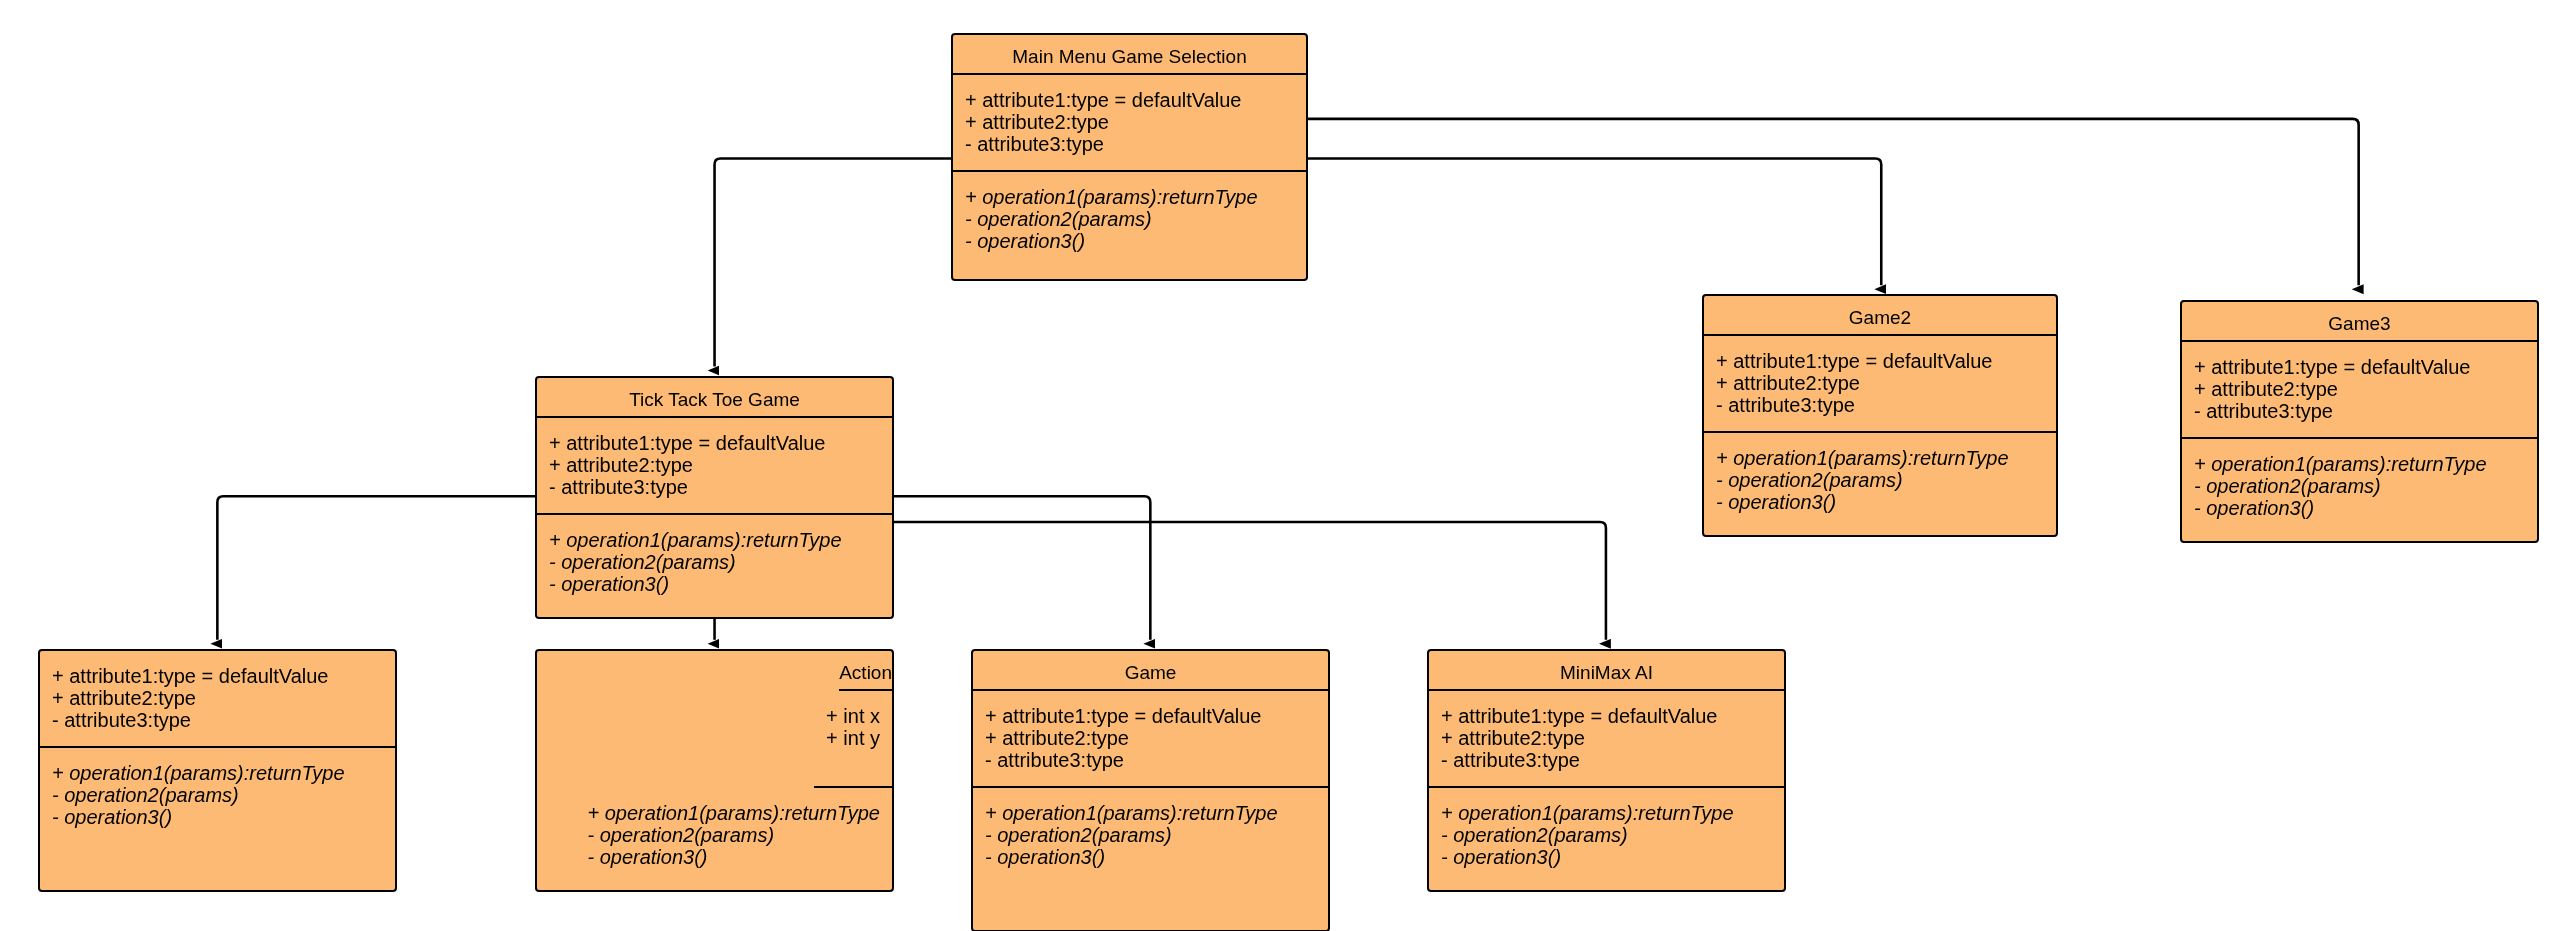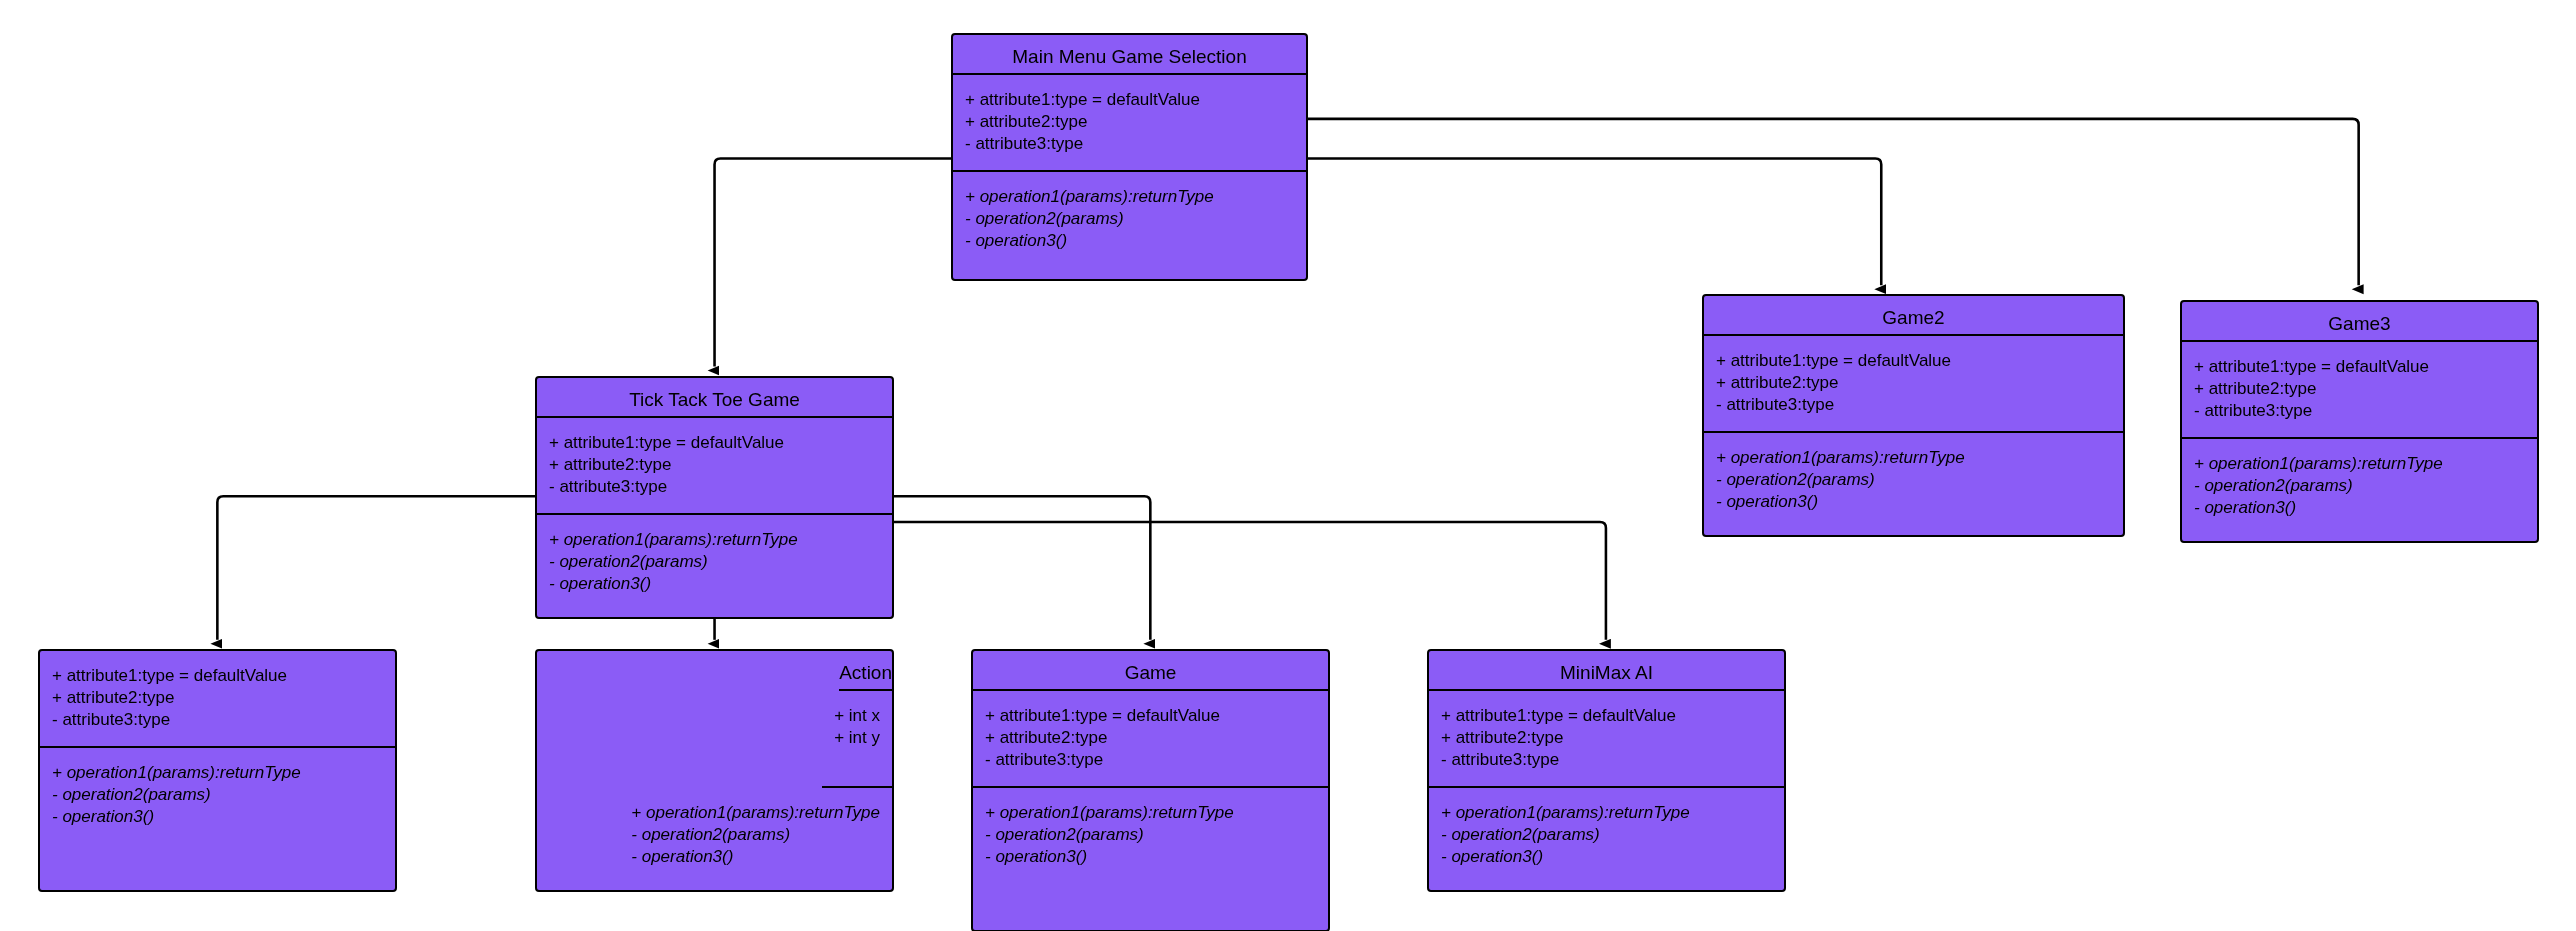--- a/index.html
+++ b/index.html
@@ -18,21 +18,21 @@
   #edges {
     position: absolute;
     left: 0; top: 0;
     width: 2576px;
     height: 931px;
     pointer-events: none;
   }
   .uml-class {
     position: absolute;
     box-sizing: border-box;
-    background: #8b5cf6;
+    background: #fdba74;
     border: 2px solid #000000;
     border-radius: 4px;
     display: flex;
     flex-direction: column;
     z-index: 2;
   }
   .uml-title {
     box-sizing: border-box;
     text-align: center;
     font-size: 19px;
@@ -41,21 +41,21 @@
     padding-top: 12px;
     padding-bottom: 12px;
     height: 40px;
     border-bottom: 2px solid #000000;
     white-space: nowrap;
     overflow: hidden;
   }
   .uml-compartment {
     box-sizing: border-box;
     padding: 14px 12px 10px 12px;
-    font-size: 17px;
+    font-size: 20px;
     color: #000000;
   }
   .uml-attributes {
     border-bottom: 2px solid #000000;
     height: 97px;
   }
   .uml-operations {
     flex: 1 1 auto;
     font-style: italic;
   }
@@ -95,21 +95,21 @@
           <div class="uml-member">+ attribute1:type = defaultValue</div>
           <div class="uml-member">+ attribute2:type</div>
           <div class="uml-member">- attribute3:type</div>
         </div>
         <div class="uml-compartment uml-operations">
           <div class="uml-member">+ operation1(params):returnType</div>
           <div class="uml-member">- operation2(params)</div>
           <div class="uml-member">- operation3()</div>
         </div>
       </div>
-      <div class="uml-class" style="left: 1702px; top: 294px; width: 423px; height: 243px;">
+      <div class="uml-class" style="left: 1702px; top: 294px; width: 356px; height: 243px;">
         <div class="uml-title">Game2</div>
         <div class="uml-compartment uml-attributes">
           <div class="uml-member">+ attribute1:type = defaultValue</div>
           <div class="uml-member">+ attribute2:type</div>
           <div class="uml-member">- attribute3:type</div>
         </div>
         <div class="uml-compartment uml-operations">
           <div class="uml-member">+ operation1(params):returnType</div>
           <div class="uml-member">- operation2(params)</div>
           <div class="uml-member">- operation3()</div>

